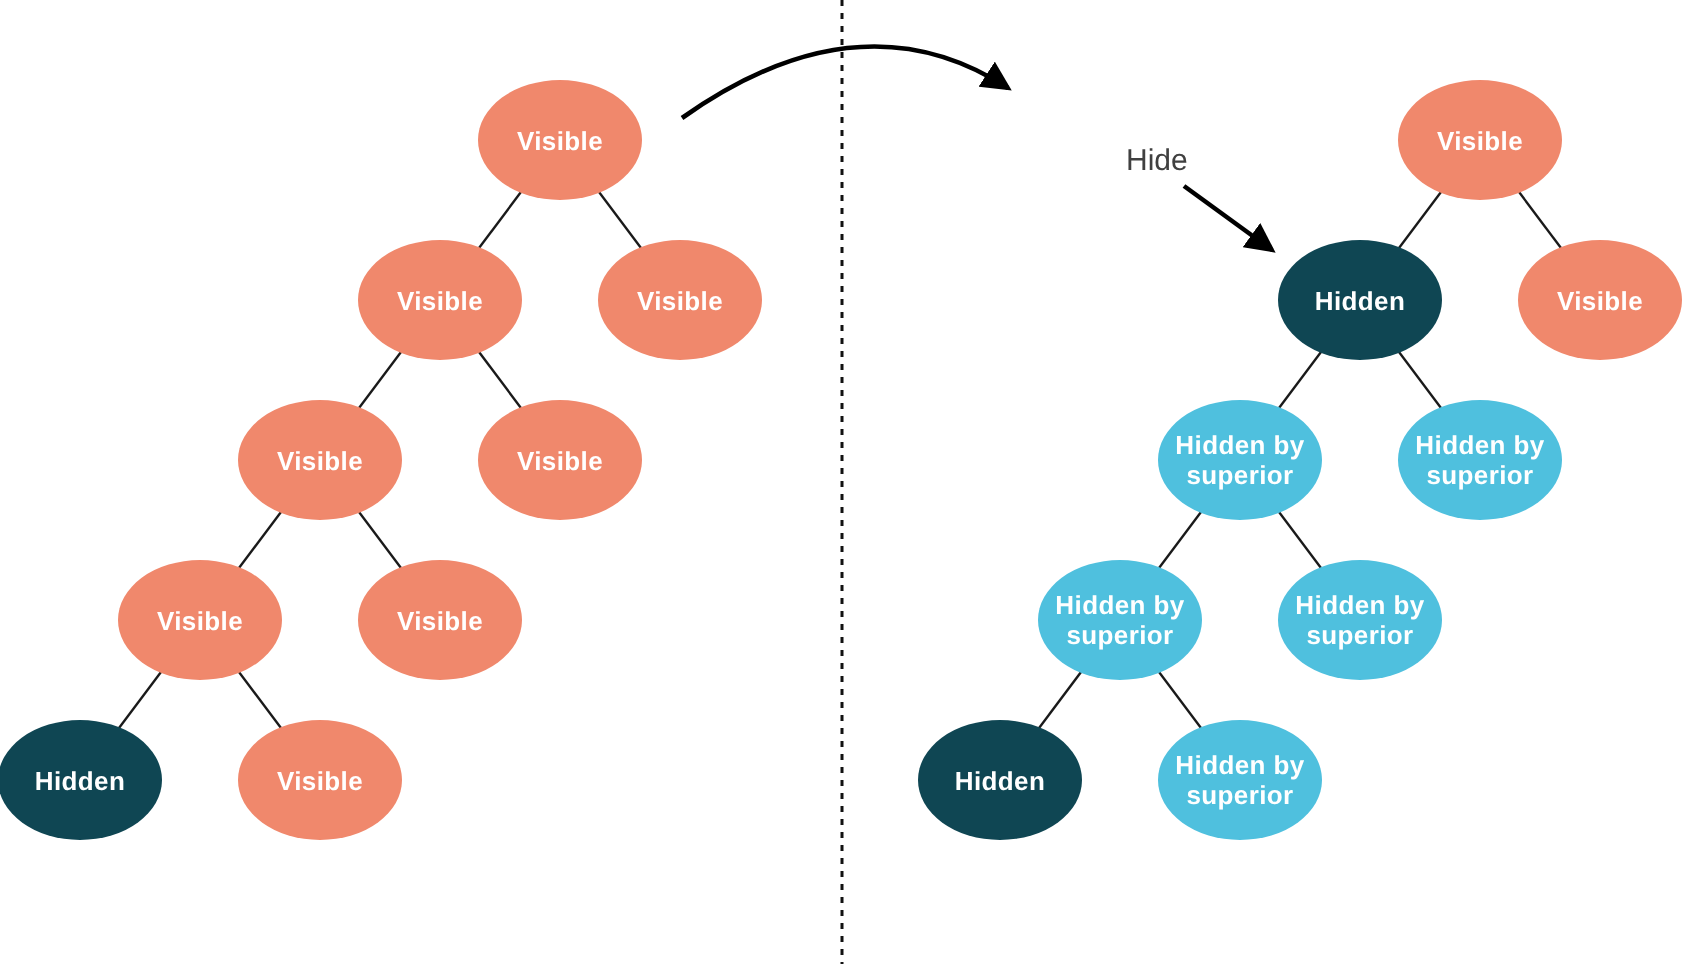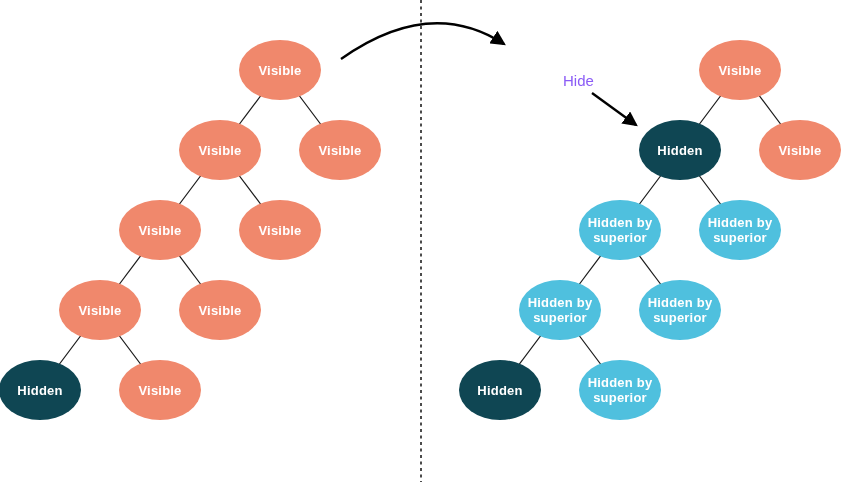--- a/index.html
+++ b/index.html
@@ -50,21 +50,21 @@
     padding: 0 6px;
     box-sizing: border-box;
   }
   .hide-label {
     position: absolute;
     left: 563px;
     top: 72px;
     z-index: 3;
     font-size: 15px;
     font-weight: 500;
-    color: #8b5cf6;
+    color: #404040;
   }
 </style>
 </head>
 <body>
 
 <div class="canvas">
 
   <svg class="layer" viewBox="0 0 841 482" xmlns="http://www.w3.org/2000/svg">
     <defs>
       <marker id="arrowhead" viewBox="0 0 10 10" refX="8.5" refY="5" markerWidth="6.5" markerHeight="6.5" orient="auto">

